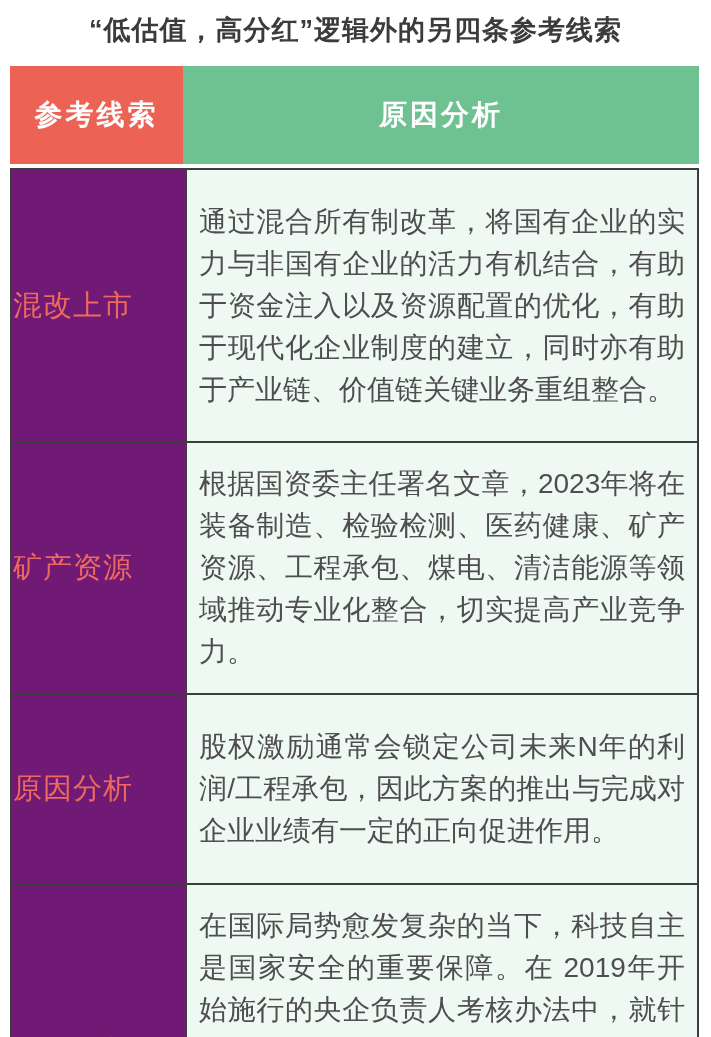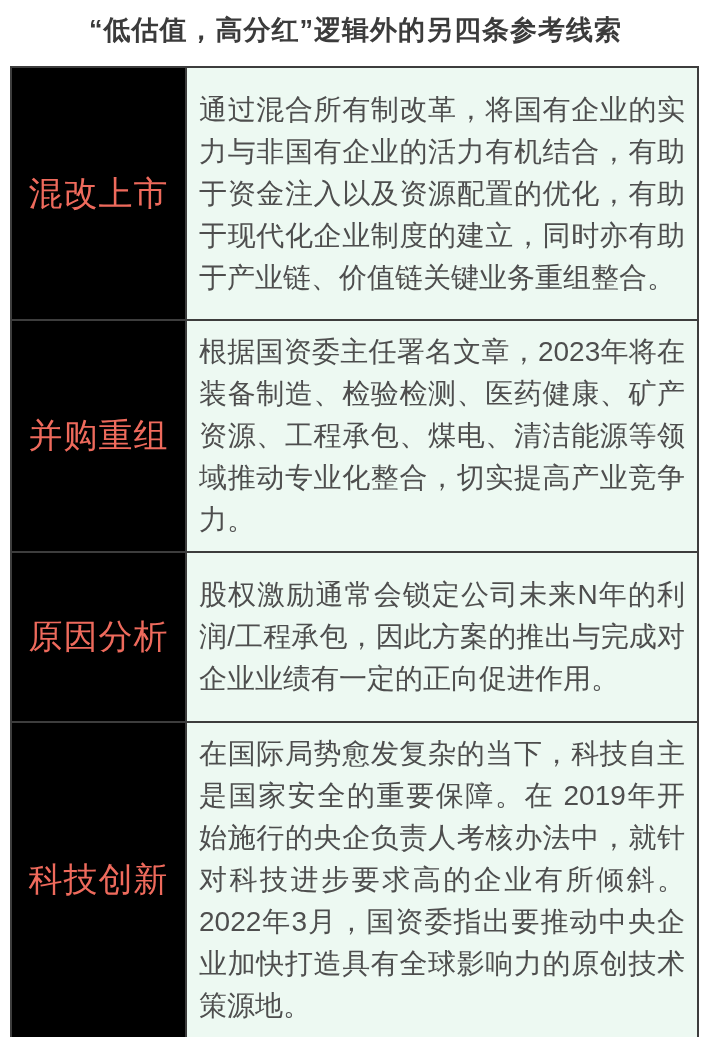--- a/index.html
+++ b/index.html
@@ -59,58 +59,62 @@
     border-collapse: collapse;
     width: 100%;
     table-layout: fixed;
   }
   table.body-table td {
     border: 2px solid #3d3d3d;
     vertical-align: middle;
   }
   td.clue-cell {
     width: 171px;
-    background: #000000;
+    background: #701a75;
     color: #ee6a5c;
-    text-align: center;
-    font-size: 34px;
+    text-align: left;
+    font-size: 29px;
     letter-spacing: 1px;
   }
   td.analysis-cell {
     background: #edf9f2;
     color: #4e4e4e;
     font-size: 28px;
     line-height: 42px;
-    padding: 10px 12px;
+    padding: 20px 12px;
     text-align: justify;
     text-justify: inter-ideograph;
   }
   tr.row-1 td { height: 231px; }
   tr.row-2 td { height: 184px; }
   tr.row-3 td { height: 148px; }
   tr.row-4 td { height: 268px; }
 </style>
 </head>
 <body>
 
 <div class="page">
 
   <div class="page-title">“低估值，高分红”逻辑外的另四条参考线索</div>
 
   <div class="table-wrap">
 
+    <div class="hdr-row">
+      <div class="hdr-cell hdr-left">参考线索</div>
+      <div class="hdr-cell hdr-right">原因分析</div>
+    </div>
 
     <table class="body-table">
       <tbody>
         <tr class="row-1">
           <td class="clue-cell">混改上市</td>
           <td class="analysis-cell">通过混合所有制改革，将国有企业的实力与非国有企业的活力有机结合，有助于资金注入以及资源配置的优化，有助于现代化企业制度的建立，同时亦有助于产业链、价值链关键业务重组整合。</td>
         </tr>
         <tr class="row-2">
-          <td class="clue-cell">并购重组</td>
+          <td class="clue-cell">矿产资源</td>
           <td class="analysis-cell">根据国资委主任署名文章，2023年将在装备制造、检验检测、医药健康、矿产资源、工程承包、煤电、清洁能源等领域推动专业化整合，切实提高产业竞争力。</td>
         </tr>
         <tr class="row-3">
           <td class="clue-cell">原因分析</td>
           <td class="analysis-cell">股权激励通常会锁定公司未来N年的利润/工程承包，因此方案的推出与完成对企业业绩有一定的正向促进作用。</td>
         </tr>
         <tr class="row-4">
           <td class="clue-cell">科技创新</td>
           <td class="analysis-cell">在国际局势愈发复杂的当下，科技自主是国家安全的重要保障。在 2019年开始施行的央企负责人考核办法中，就针对科技进步要求高的企业有所倾斜。2022年3月，国资委指出要推动中央企业加快打造具有全球影响力的原创技术策源地。</td>
         </tr>

